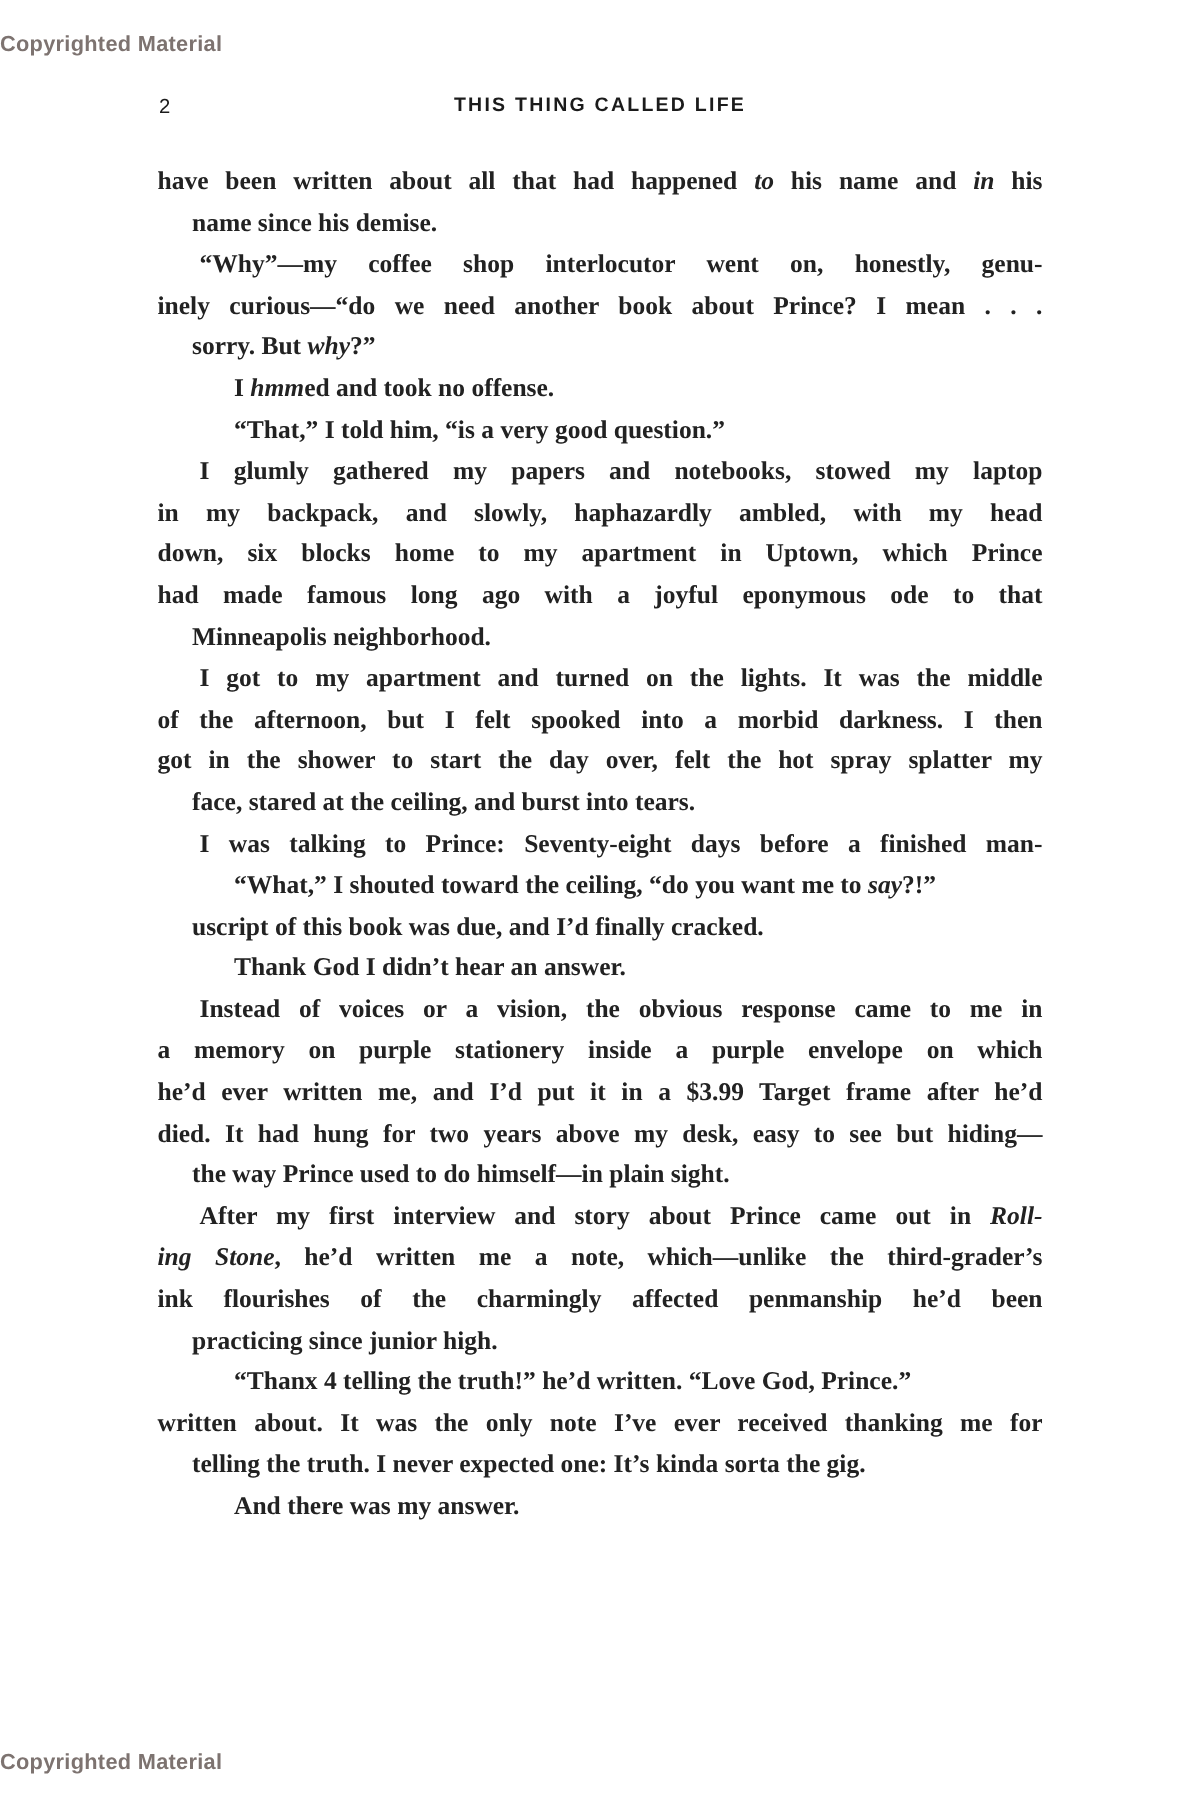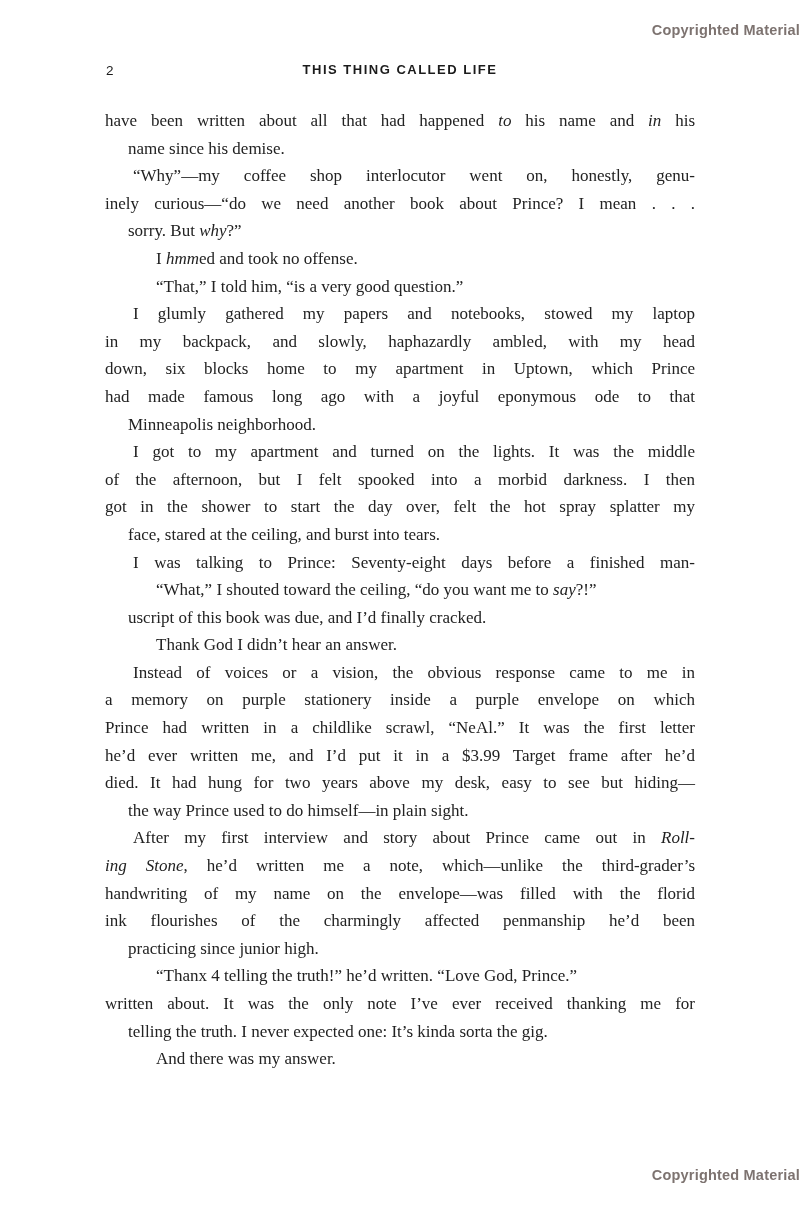--- a/index.html
+++ b/index.html
@@ -12,21 +12,21 @@
     width: 800px;
     height: 1208px;
     background: var(--page-bg, #ffffff);
     font-family: "Liberation Serif", serif;
     overflow: hidden;
   }
   .watermark {
     position: absolute;
     left: 0;
     width: 100%;
-    text-align: right;
+    text-align: left;
     font-family: "Liberation Sans", sans-serif;
     font-weight: bold;
     font-size: 14.5px;
     letter-spacing: 0.2px;
     color: var(--wm-color, #7d7370);
   }
   .watermark.top { top: 22px; }
   .watermark.bottom { top: 1167px; }
   .header {
     position: absolute;
@@ -55,20 +55,21 @@
     left: 105px;
     top: 107px;
     width: 590px;
     font-size: 17px;
     line-height: 27.6px;
     color: var(--body-color, #222222);
   }
   .line {
     text-align: justify;
     text-align-last: justify;
+    font-weight: bold;
   }
   .line.last {
     text-align: left;
     text-align-last: left;
     margin-left: 23px;
   }
   .line.indent { text-indent: 28px; }
   .it { font-style: italic; }
 </style>
 </head>
@@ -98,27 +99,25 @@
       <div class="line indent"><span>I got to my apartment and turned on the lights. It was the middle</span></div>
       <div class="line"><span>of the afternoon, but I felt spooked into a morbid darkness. I then</span></div>
       <div class="line"><span>got in the shower to start the day over, felt the hot spray splatter my</span></div>
       <div class="line last"><span>face, stared at the ceiling, and burst into tears.</span></div>
       <div class="line indent"><span>I was talking to Prince: Seventy-eight days before a finished man-</span></div>
       <div class="line last indent"><span>“What,” I shouted toward the ceiling, “do you want me to </span><span class="it">say</span><span>?!”</span></div>
       <div class="line last"><span>uscript of this book was due, and I’d finally cracked.</span></div>
       <div class="line last indent"><span>Thank God I didn’t hear an answer.</span></div>
       <div class="line indent"><span>Instead of voices or a vision, the obvious response came to me in</span></div>
       <div class="line"><span>a memory on purple stationery inside a purple envelope on which</span></div>
-      <div class="line"><span>Prince had written in a childlike scrawl, “NeAl.” It was the first letter</span></div>
       <div class="line"><span>he’d ever written me, and I’d put it in a $3.99 Target frame after he’d</span></div>
       <div class="line"><span>died. It had hung for two years above my desk, easy to see but hiding—</span></div>
       <div class="line last"><span>the way Prince used to do himself—in plain sight.</span></div>
       <div class="line indent"><span>After my first interview and story about Prince came out in </span><span class="it">Roll-</span></div>
       <div class="line"><span class="it">ing Stone</span><span>, he’d written me a note, which—unlike the third-grader’s</span></div>
-      <div class="line"><span>handwriting of my name on the envelope—was filled with the florid</span></div>
       <div class="line"><span>ink flourishes of the charmingly affected penmanship he’d been</span></div>
       <div class="line last"><span>practicing since junior high.</span></div>
       <div class="line last indent"><span>“Thanx 4 telling the truth!” he’d written. “Love God, Prince.”</span></div>
       <div class="line"><span>written about. It was the only note I’ve ever received thanking me for</span></div>
       <div class="line last"><span>telling the truth. I never expected one: It’s kinda sorta the gig.</span></div>
       <div class="line last indent"><span>And there was my answer.</span></div>
     </div>
 
   <div class="watermark bottom">Copyrighted Material</div>
 </div>

